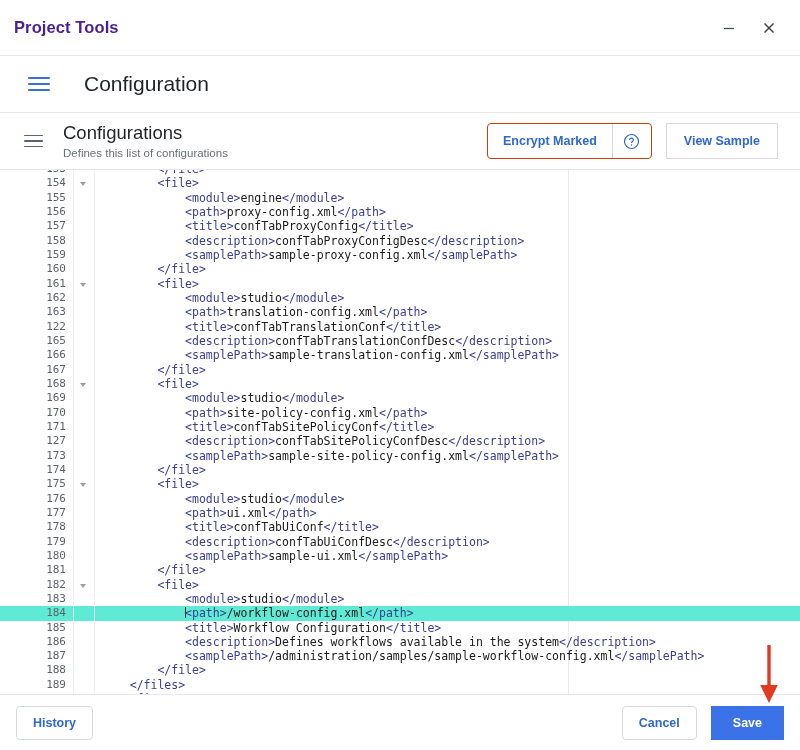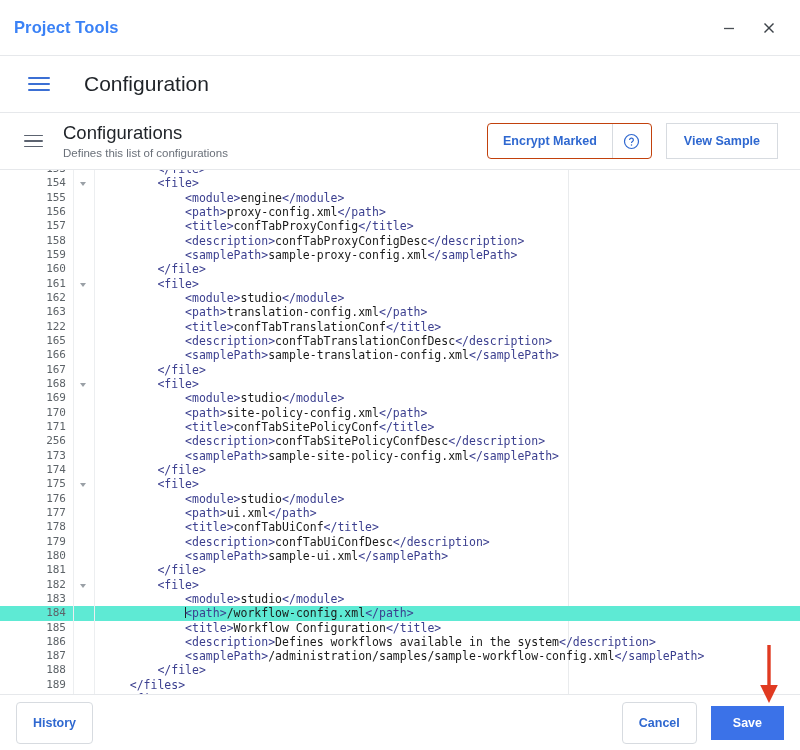--- a/index.html
+++ b/index.html
@@ -27,21 +27,21 @@
     height: 56px;
     flex: 0 0 56px;
     display: flex;
     align-items: center;
     padding: 0 14px 0 14px;
     border-bottom: 1px solid #e6e8eb;
     background: #ffffff;
   }
   .titlebar-title {
     font-size: 16.5px;
-    color: #3b82f6;
+    color: #4c1d95;
     font-weight: 600;
     letter-spacing: .1px;
   }
   .titlebar-spacer { flex: 1 1 auto; }
   .win-btn {
     width: 34px;
     height: 34px;
     display: flex;
     align-items: center;
     justify-content: center;
@@ -255,21 +255,21 @@
     height: 56px;
     flex: 0 0 56px;
     border-top: 1px solid #e6e8eb;
     display: flex;
     align-items: center;
     padding: 0 16px;
     background: #ffffff;
   }
   .footer-spacer { flex: 1 1 auto; }
   .btn-footer {
-    height: 42px;
+    height: 34px;
     display: flex;
     align-items: center;
     padding: 16px 16px;
     border: 1px solid #d7dbe0;
     border-radius: 4px;
     background: #fff;
     font-size: 12.5px;
     color: #2f68d0;
     font-weight: 600;
     cursor: pointer;
@@ -371,21 +371,21 @@
         <div class="code-line"><div class="ln">162</div><div class="fold"></div><div class="code">            <span class="tag">&lt;module&gt;</span><span class="txt">studio</span><span class="tag">&lt;/module&gt;</span></div></div>
         <div class="code-line"><div class="ln">163</div><div class="fold"></div><div class="code">            <span class="tag">&lt;path&gt;</span><span class="txt">translation-config.xml</span><span class="tag">&lt;/path&gt;</span></div></div>
         <div class="code-line"><div class="ln">122</div><div class="fold"></div><div class="code">            <span class="tag">&lt;title&gt;</span><span class="txt">confTabTranslationConf</span><span class="tag">&lt;/title&gt;</span></div></div>
         <div class="code-line"><div class="ln">165</div><div class="fold"></div><div class="code">            <span class="tag">&lt;description&gt;</span><span class="txt">confTabTranslationConfDesc</span><span class="tag">&lt;/description&gt;</span></div></div>
         <div class="code-line"><div class="ln">166</div><div class="fold"></div><div class="code">            <span class="tag">&lt;samplePath&gt;</span><span class="txt">sample-translation-config.xml</span><span class="tag">&lt;/samplePath&gt;</span></div></div>
         <div class="code-line"><div class="ln">167</div><div class="fold"></div><div class="code">        <span class="tag">&lt;/file&gt;</span></div></div>
         <div class="code-line"><div class="ln">168</div><div class="fold has"></div><div class="code">        <span class="tag">&lt;file&gt;</span></div></div>
         <div class="code-line"><div class="ln">169</div><div class="fold"></div><div class="code">            <span class="tag">&lt;module&gt;</span><span class="txt">studio</span><span class="tag">&lt;/module&gt;</span></div></div>
         <div class="code-line"><div class="ln">170</div><div class="fold"></div><div class="code">            <span class="tag">&lt;path&gt;</span><span class="txt">site-policy-config.xml</span><span class="tag">&lt;/path&gt;</span></div></div>
         <div class="code-line"><div class="ln">171</div><div class="fold"></div><div class="code">            <span class="tag">&lt;title&gt;</span><span class="txt">confTabSitePolicyConf</span><span class="tag">&lt;/title&gt;</span></div></div>
-        <div class="code-line"><div class="ln">256</div><div class="fold"></div><div class="code">            <span class="tag">&lt;description&gt;</span><span class="txt">confTabSitePolicyConfDesc</span><span class="tag">&lt;/description&gt;</span></div></div>
+        <div class="code-line"><div class="ln">127</div><div class="fold"></div><div class="code">            <span class="tag">&lt;description&gt;</span><span class="txt">confTabSitePolicyConfDesc</span><span class="tag">&lt;/description&gt;</span></div></div>
         <div class="code-line"><div class="ln">173</div><div class="fold"></div><div class="code">            <span class="tag">&lt;samplePath&gt;</span><span class="txt">sample-site-policy-config.xml</span><span class="tag">&lt;/samplePath&gt;</span></div></div>
         <div class="code-line"><div class="ln">174</div><div class="fold"></div><div class="code">        <span class="tag">&lt;/file&gt;</span></div></div>
         <div class="code-line"><div class="ln">175</div><div class="fold has"></div><div class="code">        <span class="tag">&lt;file&gt;</span></div></div>
         <div class="code-line"><div class="ln">176</div><div class="fold"></div><div class="code">            <span class="tag">&lt;module&gt;</span><span class="txt">studio</span><span class="tag">&lt;/module&gt;</span></div></div>
         <div class="code-line"><div class="ln">177</div><div class="fold"></div><div class="code">            <span class="tag">&lt;path&gt;</span><span class="txt">ui.xml</span><span class="tag">&lt;/path&gt;</span></div></div>
         <div class="code-line"><div class="ln">178</div><div class="fold"></div><div class="code">            <span class="tag">&lt;title&gt;</span><span class="txt">confTabUiConf</span><span class="tag">&lt;/title&gt;</span></div></div>
         <div class="code-line"><div class="ln">179</div><div class="fold"></div><div class="code">            <span class="tag">&lt;description&gt;</span><span class="txt">confTabUiConfDesc</span><span class="tag">&lt;/description&gt;</span></div></div>
         <div class="code-line"><div class="ln">180</div><div class="fold"></div><div class="code">            <span class="tag">&lt;samplePath&gt;</span><span class="txt">sample-ui.xml</span><span class="tag">&lt;/samplePath&gt;</span></div></div>
         <div class="code-line"><div class="ln">181</div><div class="fold"></div><div class="code">        <span class="tag">&lt;/file&gt;</span></div></div>
         <div class="code-line"><div class="ln">182</div><div class="fold has"></div><div class="code">        <span class="tag">&lt;file&gt;</span></div></div>

